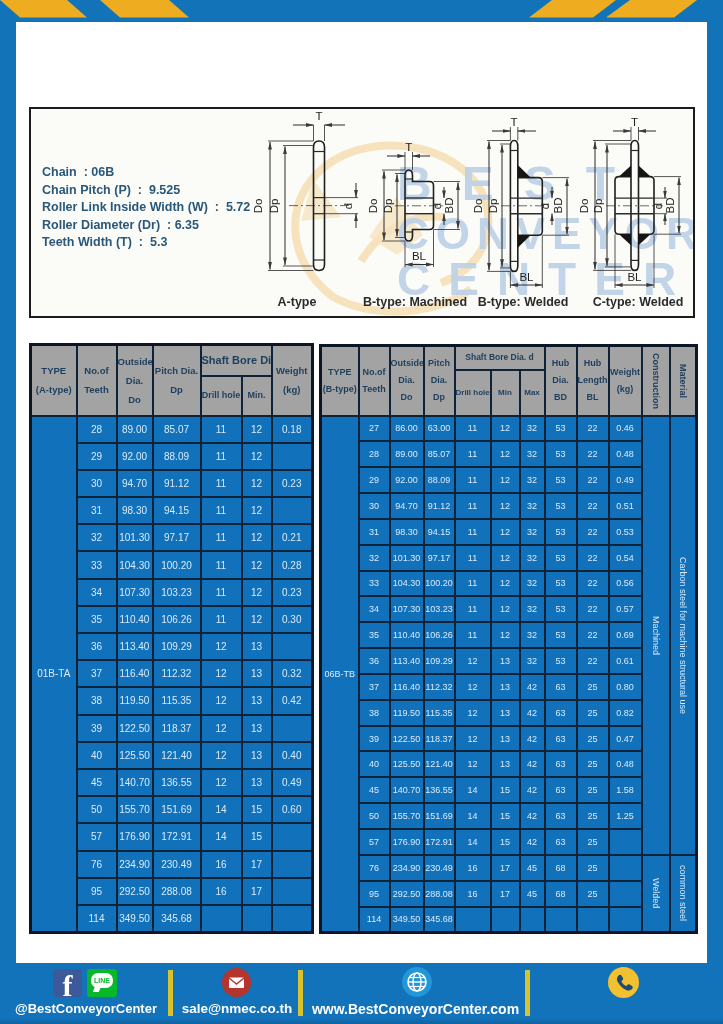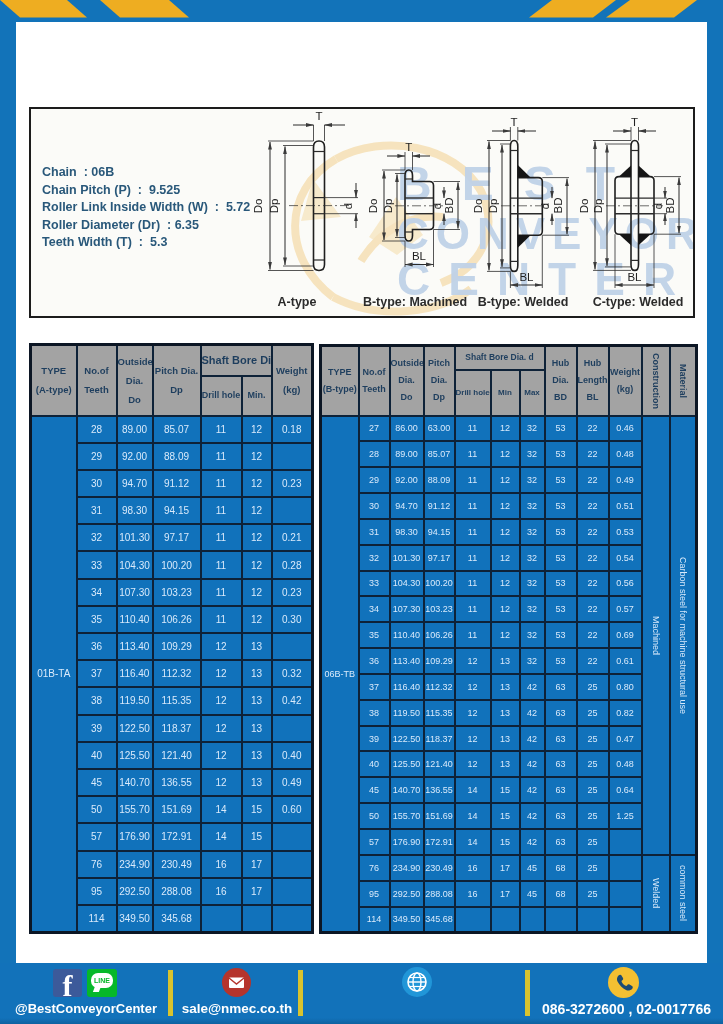--- a/index.html
+++ b/index.html
@@ -598,21 +598,21 @@
 </tr>
 <tr class="rb">
 <td>45</td>
 <td>140.70</td>
 <td>136.55</td>
 <td>14</td>
 <td>15</td>
 <td>42</td>
 <td>63</td>
 <td>25</td>
-<td>0.64</td>
+<td>1.58</td>
 </tr>
 <tr class="rb">
 <td>50</td>
 <td>155.70</td>
 <td>151.69</td>
 <td>14</td>
 <td>15</td>
 <td>42</td>
 <td>63</td>
 <td>25</td>
@@ -698,27 +698,27 @@
   <div class="abs" style="left:402px;top:4px;width:30px;height:30px;background:#2196d8;border-radius:50%;">
     <svg width="30" height="30" viewBox="0 0 30 30">
       <circle cx="15" cy="15" r="9" fill="none" stroke="#fff" stroke-width="1.6"></circle>
       <ellipse cx="15" cy="15" rx="4" ry="9" fill="none" stroke="#fff" stroke-width="1.4"></ellipse>
       <line x1="6" y1="15" x2="24" y2="15" stroke="#fff" stroke-width="1.4"></line>
       <line x1="7.5" y1="10.5" x2="22.5" y2="10.5" stroke="#fff" stroke-width="1.2"></line>
       <line x1="7.5" y1="19.5" x2="22.5" y2="19.5" stroke="#fff" stroke-width="1.2"></line>
     </svg>
   </div>
 
+  <div class="abs" style="left:303px;top:38px;width:225px;text-align:center;font-size:14px;font-weight:bold;color:#fff;">www.BestConveyorCenter.com</div>
 
   <div class="abs" style="left:525px;top:7px;width:5px;height:46px;background:#d8c32e;"></div>
 
   <div class="abs" style="left:608px;top:4px;width:31px;height:31px;background:#f3c032;border-radius:50%;">
     <svg width="31" height="31" viewBox="0 0 31 31">
       <path d="M10.5 8.5 c1,-1 2.5,-1 3,0 l1.5,2.5 c0.5,1 0,2 -1,2.5 c-0.5,0.3 -0.6,1 0,2 c0.8,1.3 1.7,2.2 3,3 c1,0.6 1.7,0.5 2,0 c0.5,-1 1.5,-1.5 2.5,-1 l2.5,1.5 c1,0.5 1,2 0,3 c-1.5,1.5 -4,2 -6,1 c-3.5,-1.8 -6.7,-5 -8.5,-8.5 c-1,-2 -0.5,-4.5 1,-6z" fill="#1b4b74"></path>
     </svg>
   </div>
 
-  <div class="abs" style="left:530px;top:38px;width:193px;text-align:center;font-size:14px;font-weight:bold;color:#fff;">086-3272600 , 02-0017766</div>
 
   <div class="abs" style="left:0;top:55px;width:723px;height:6px;background:linear-gradient(#1272ba,#0e62a0);"></div>
 </div>
 
 </div>
 
 </body></html>

